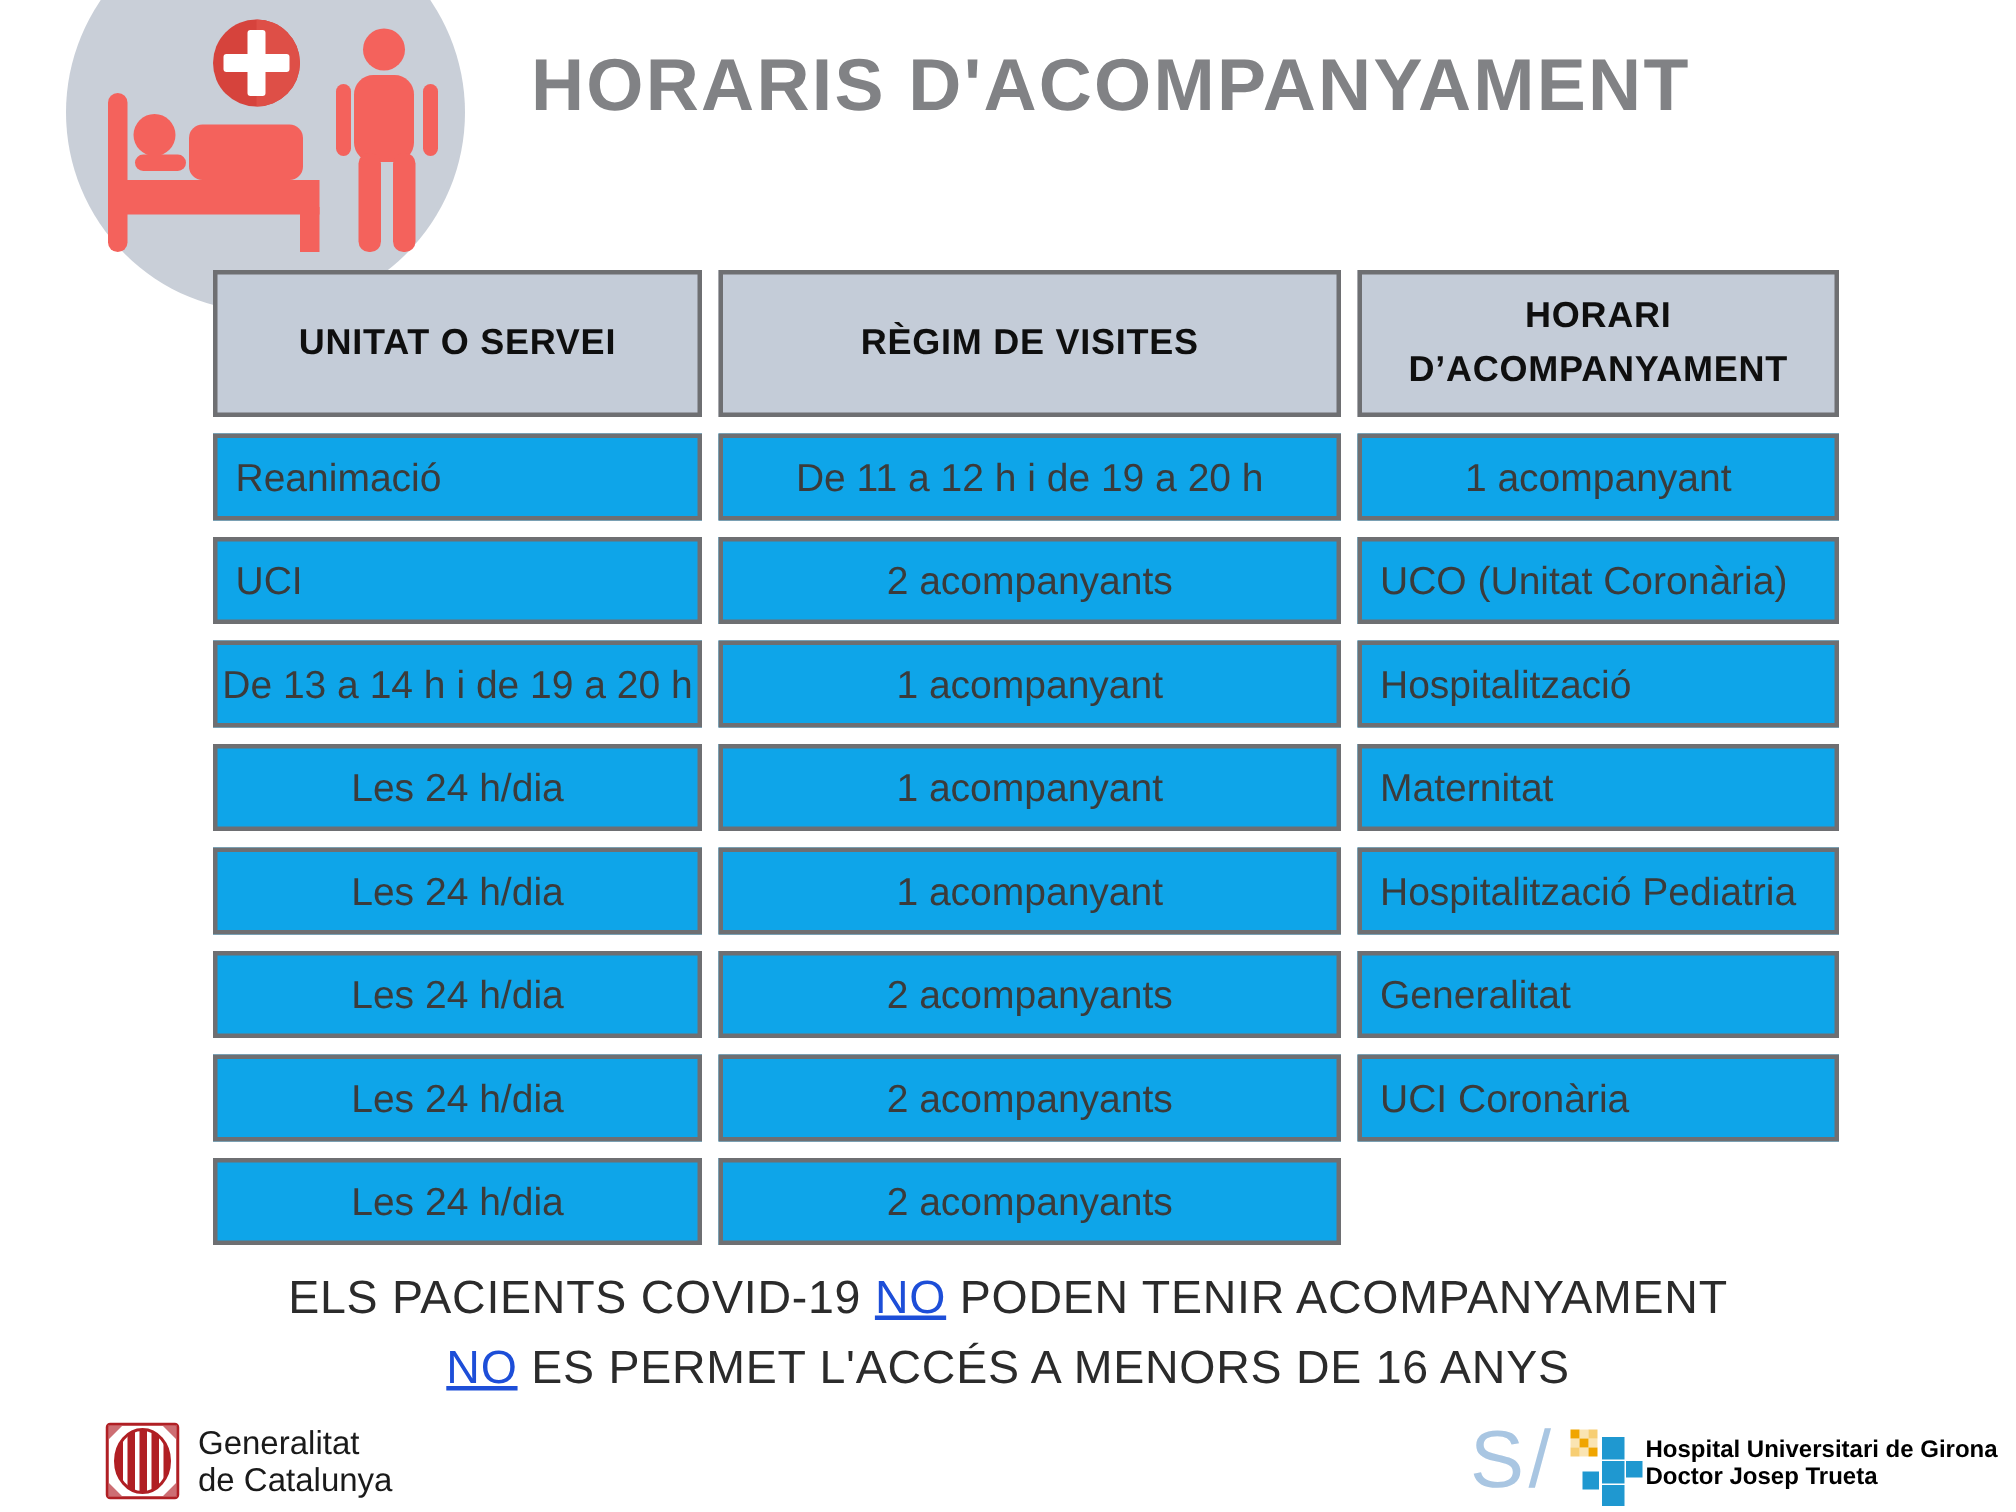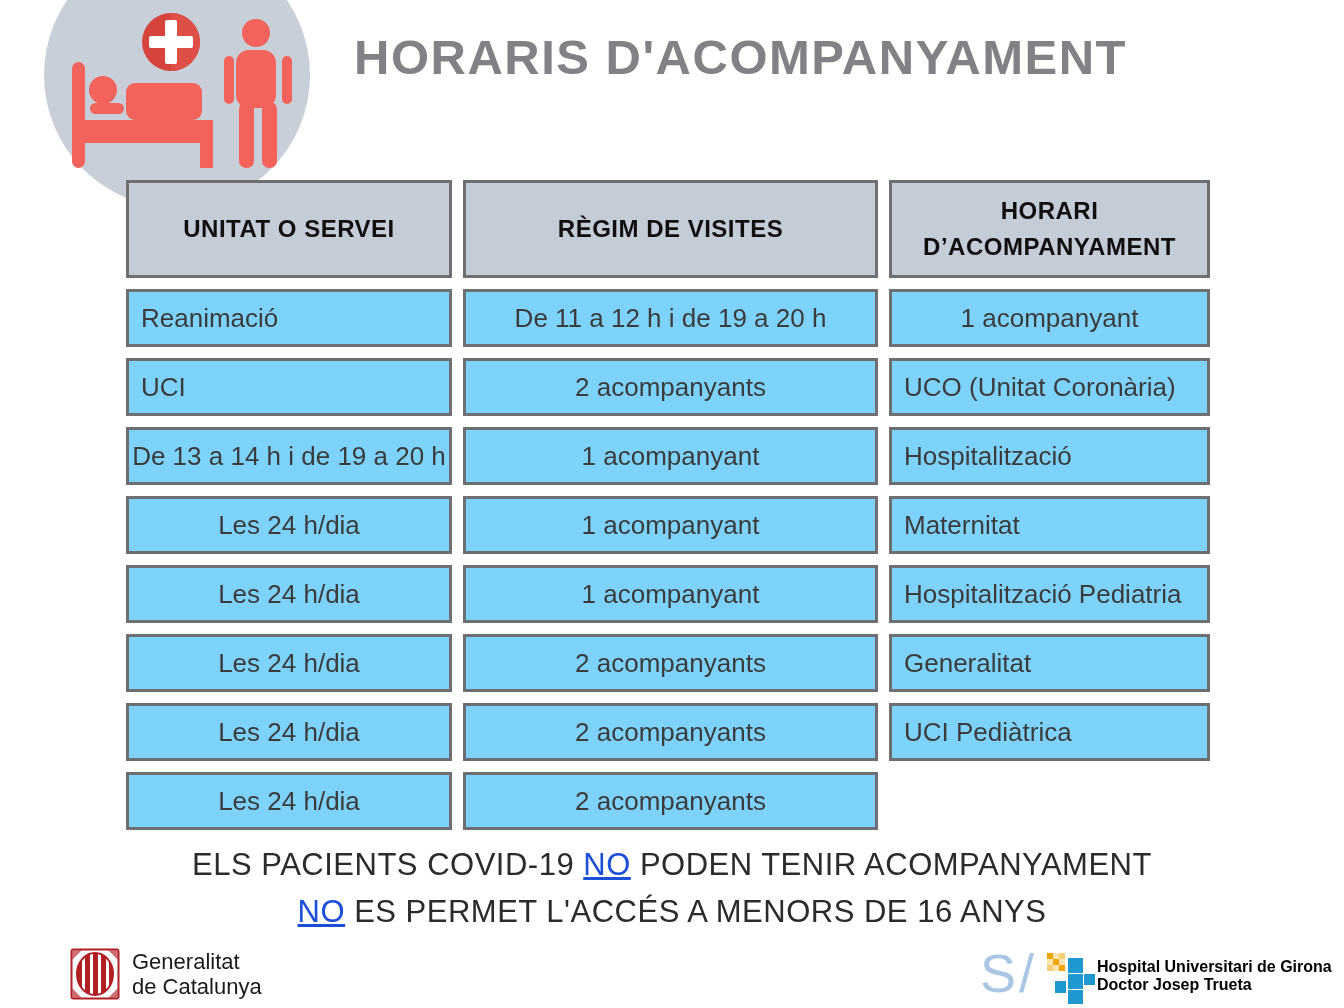--- a/index.html
+++ b/index.html
@@ -13,26 +13,26 @@
     border-radius:50%;background:#c9cfd8;
   }
   .icon-circle svg{position:absolute;left:16px;top:68px;}
   .page-title{
     position:absolute;left:338px;top:8px;margin:16px;
     font-size:49px;line-height:67px;font-weight:bold;letter-spacing:1.5px;
     color:#818285;
   }
   
   .sched-table{
-    position:absolute;left:126px;top:180px;width:968px;
+    position:absolute;left:142px;top:180px;width:968px;
     display:grid;grid-template-columns:326px 415px 321px;
     grid-template-rows:98px repeat(8,58px);gap:11px;
   }
   .cell{
-    box-sizing:border-box;border:3px solid #6e6f72;background:#7dd3fc;
+    box-sizing:border-box;border:3px solid #6e6f72;background:#0ea5e9;
     display:flex;align-items:center;justify-content:center;
     font-size:26px;color:#3b3b3b;
   }
   .cell.head{
     background:#c4ccd8;font-weight:bold;font-size:24px;color:#0f0f0f;
     text-align:center;white-space:pre-line;line-height:1.5;letter-spacing:0.5px;
   }
   .cell.unit{justify-content:flex-start;padding-left:12px;}
   
   .notes{
@@ -116,21 +116,21 @@
   <div class="cell">1 acompanyant</div>
 
   <div class="cell unit">Hospitalització Pediatria</div>
   <div class="cell">Les 24 h/dia</div>
   <div class="cell">2 acompanyants</div>
 
   <div class="cell unit">Generalitat</div>
   <div class="cell">Les 24 h/dia</div>
   <div class="cell">2 acompanyants</div>
 
-  <div class="cell unit">UCI Pediàtrica</div>
+  <div class="cell unit">UCI Coronària</div>
   <div class="cell">Les 24 h/dia</div>
   <div class="cell">2 acompanyants</div>
 </div>
 
 <div class="notes">
   <div><span>ELS PACIENTS COVID-19 </span><span class="no">NO</span><span> PODEN TENIR ACOMPANYAMENT</span></div>
   <div><span class="no">NO</span><span> ES PERMET L'ACCÉS A MENORS DE 16 ANYS</span></div>
 </div>
 
 <div class="gencat">

